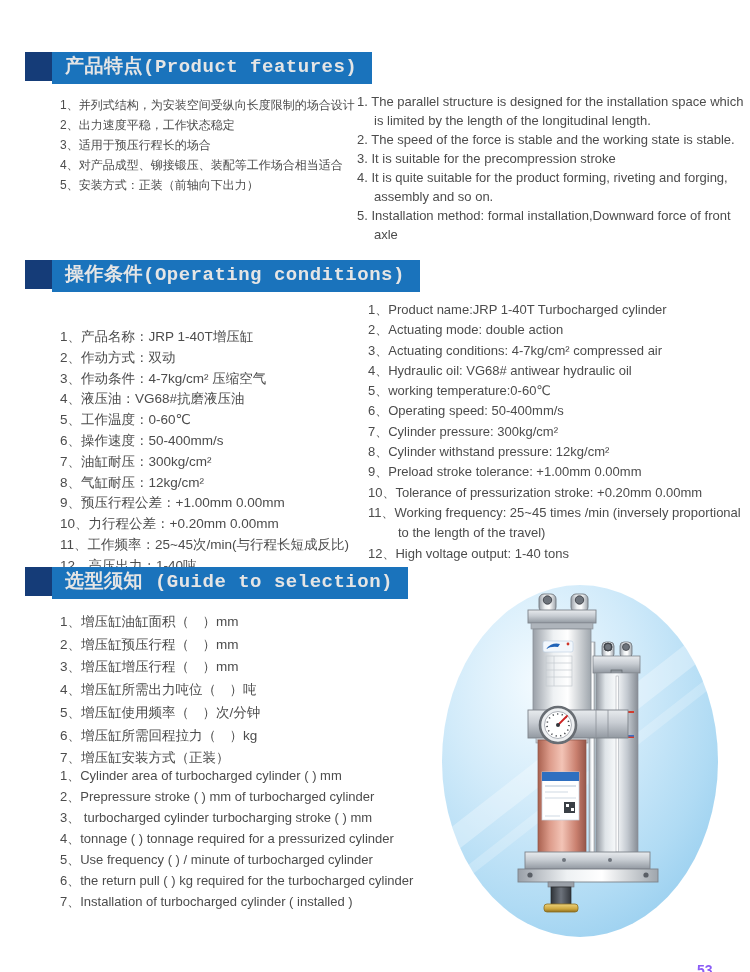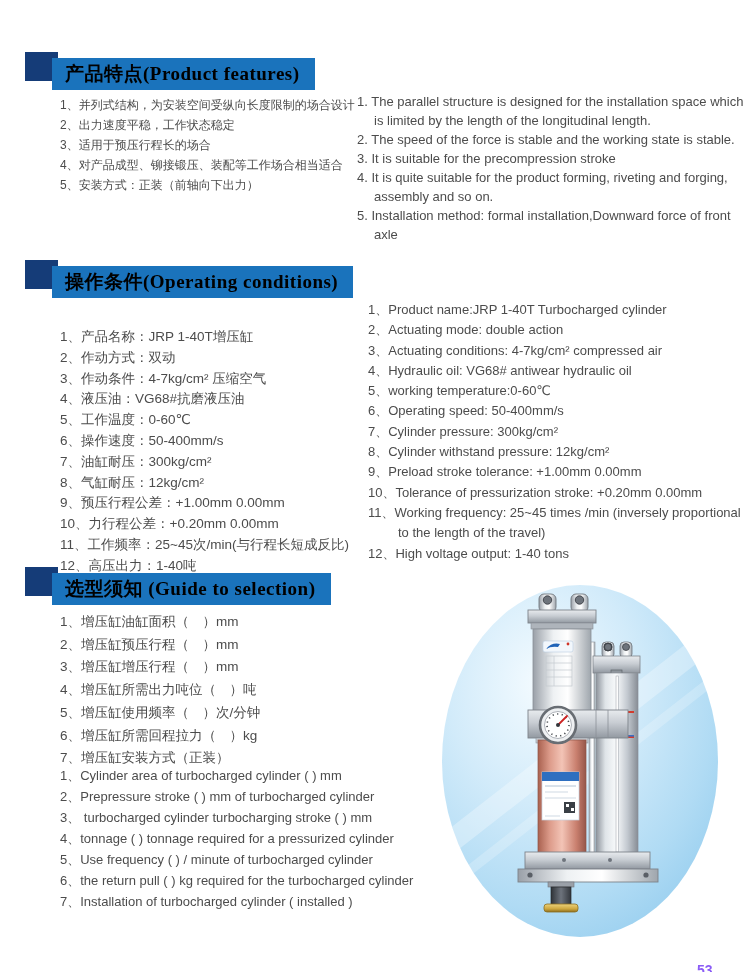--- a/index.html
+++ b/index.html
@@ -4,23 +4,23 @@
 <style>
   html,body{margin:0;padding:0;background:#fff;}
   .page{
     position:relative;width:750px;height:972px;background:#ffffff;overflow:hidden;
     font-family:"Liberation Sans","DejaVu Sans",sans-serif;color:#4c4c4c;
   }
   
   .hdr{position:absolute;left:25px;height:40px;}
   .hdr .sq{position:absolute;left:0;top:0;width:33px;height:29px;background:#153c78;}
   .hdr .bar{
-    position:relative;display:inline-block;margin-left:27px;margin-top:6px;
-    background:#1a73bc;color:#000000;
-    font-family:Liberation Serif, serif;font-weight:bold;
+    position:relative;display:inline-block;margin-left:27px;
+    background:#1a73bc;color:#e5e5e5;
+    font-family:Liberation Mono, monospace;font-weight:bold;
     font-size:19px;line-height:25px;padding:3px 15px 4px 13px;letter-spacing:0.5px;
     white-space:nowrap;
   }
   
   .col{position:absolute;}
   .col .li{padding-left:28px;text-indent:-28px;}
   #feat-cn{left:60px;top:95px;width:304px;font-size:12px;line-height:20px;}
   #feat-en{left:357px;top:92px;width:390px;font-size:13px;line-height:19px;}
   #feat-en .li{padding-left:17px;text-indent:-17px;}
   #ops-cn{left:60px;top:303px;width:306px;font-size:13.5px;line-height:20.8px;margin-top:24px;}

